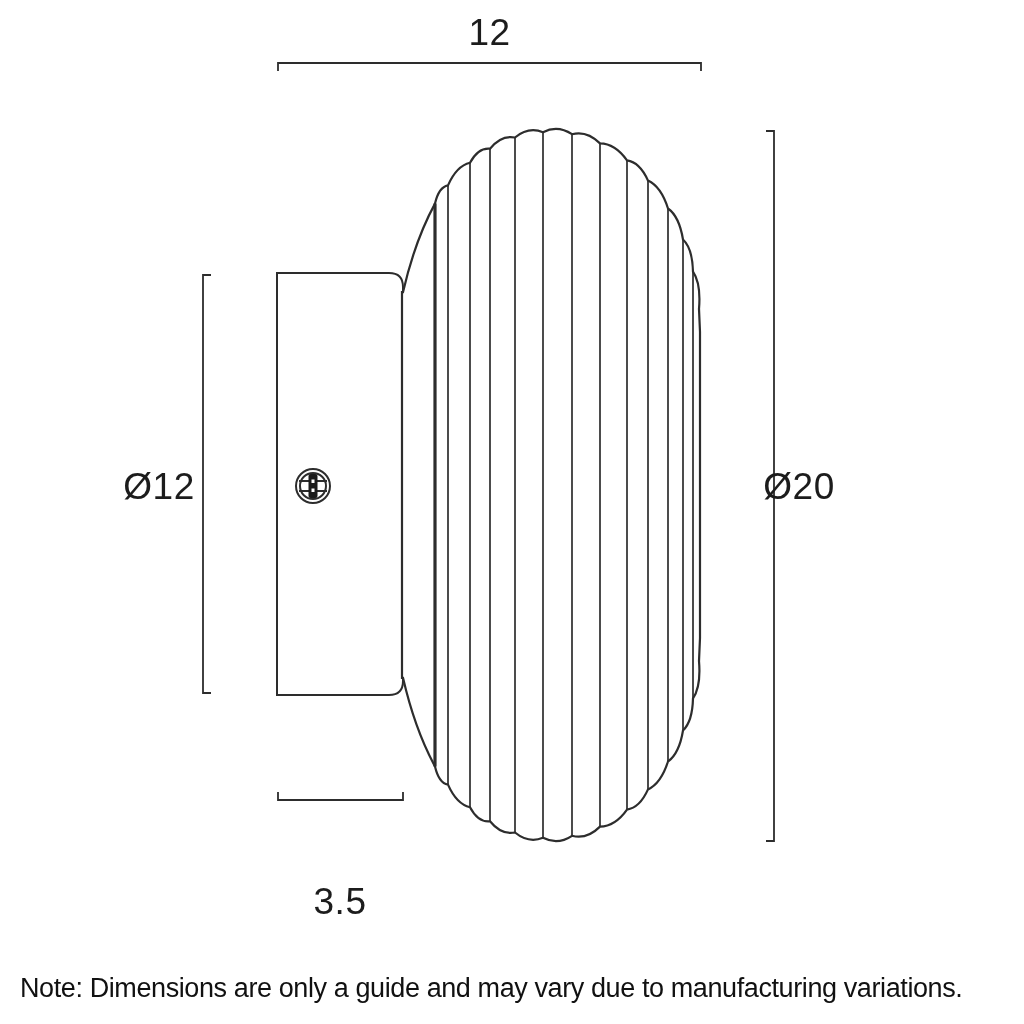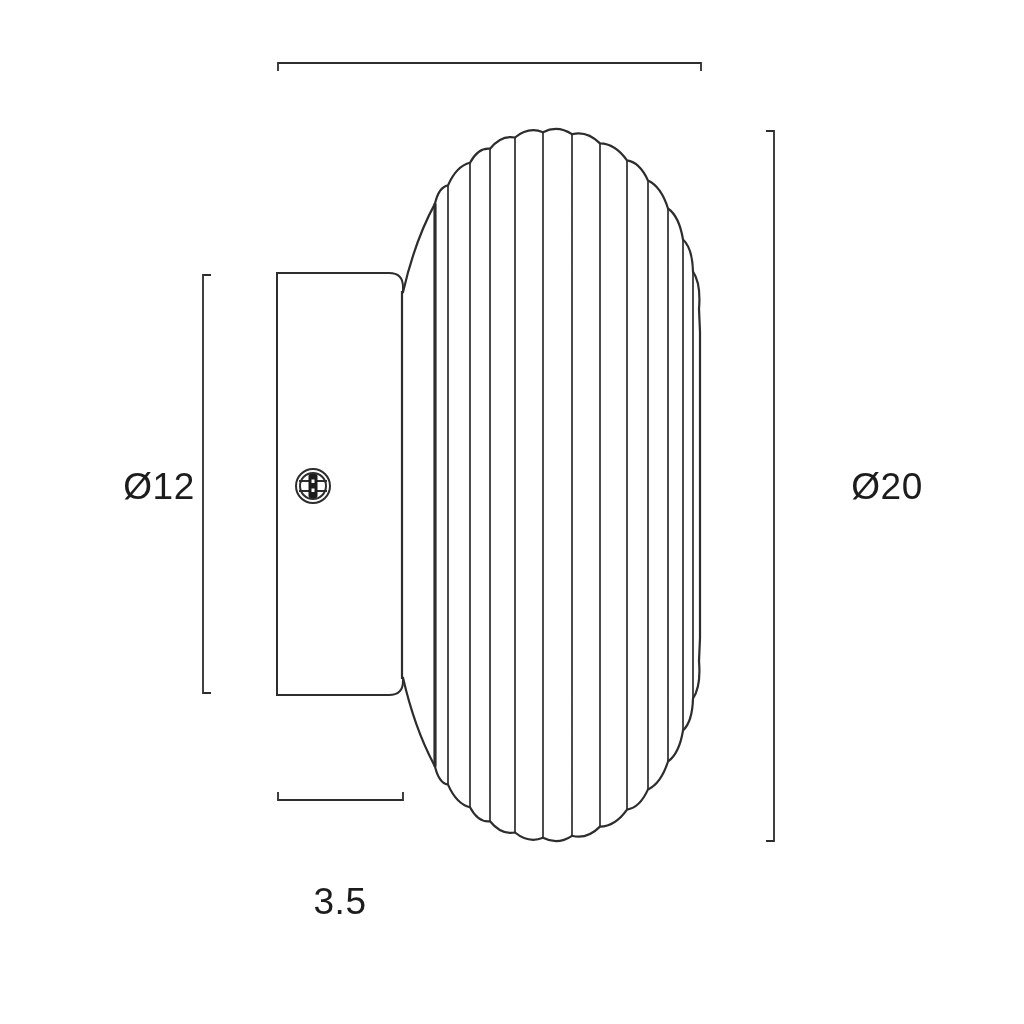--- a/index.html
+++ b/index.html
@@ -55,20 +55,22 @@
     </g>
 
     <g id="dims" fill="none">
       <path d="M278,71 L278,63 L701,63 L701,71" stroke="#2d2d2d" stroke-width="1.8"></path>
       <path d="M211,275 L203,275 L203,693 L211,693" stroke="#2d2d2d" stroke-width="1.8"></path>
       <path d="M766,131 L774,131 L774,841 L766,841" stroke="#2d2d2d" stroke-width="1.8"></path>
       <path d="M278,792 L278,800 L403,800 L403,792" stroke="#2d2d2d" stroke-width="1.8"></path>
     </g>
   </svg>
 
+  <div class="dim-label" style="left:278px; top:14px; width:423px;">12</div>
 
   <div class="dim-label" style="left:109px; top:468px; width:100px;">Ø12</div>
 
-  <div class="dim-label" style="left:837px; top:468px; width:100px;">Ø20</div>
+  <div class="dim-label" style="left:749px; top:468px; width:100px;">Ø20</div>
 
   <div class="dim-label" style="left:290px; top:847px; width:100px;margin-top:36px;">3.5</div>
 
+  <div class="note">Note: Dimensions are only a guide and may vary due to manufacturing variations.</div>
 </div>
 
 </body></html>

